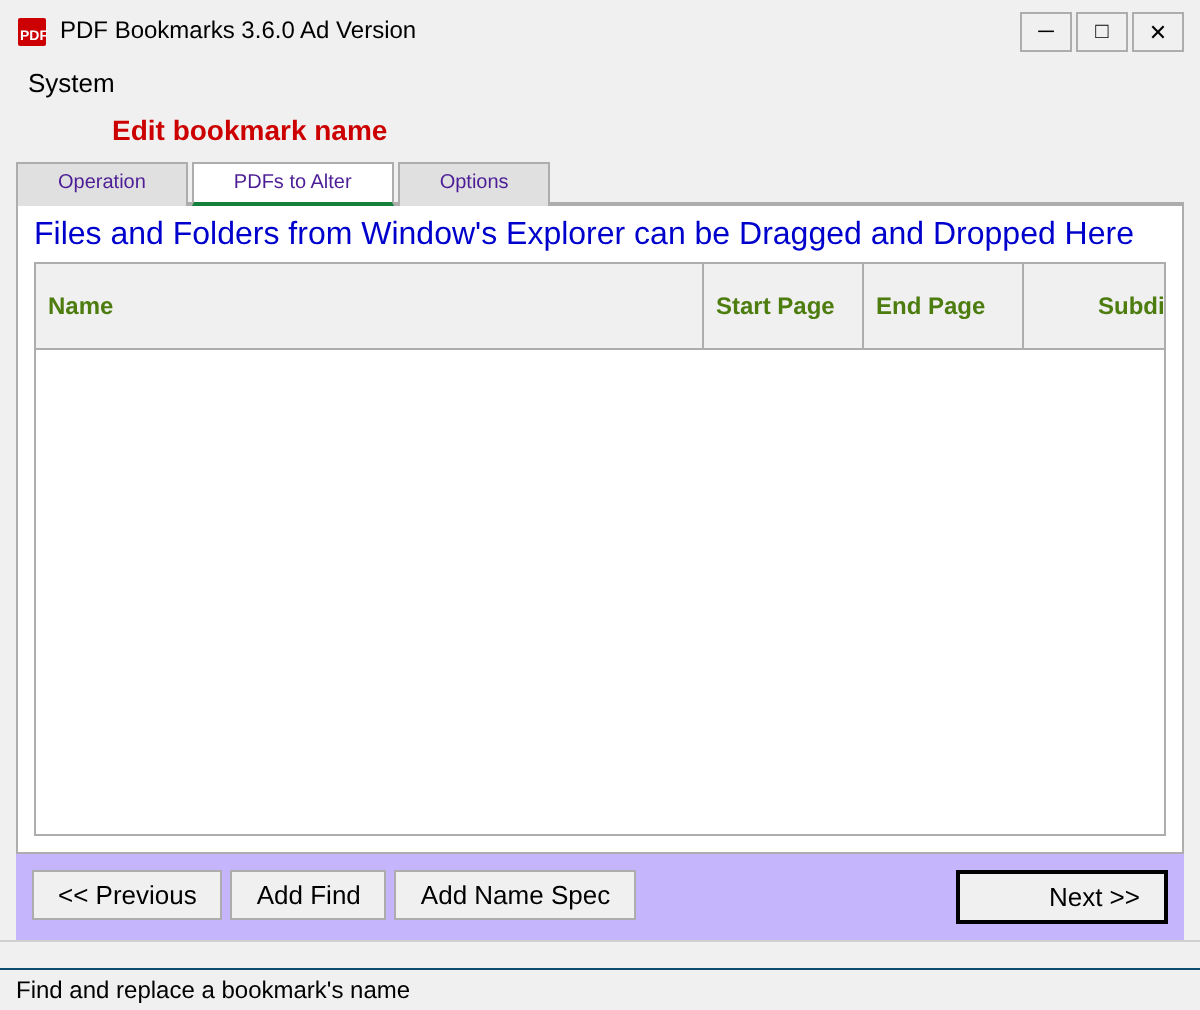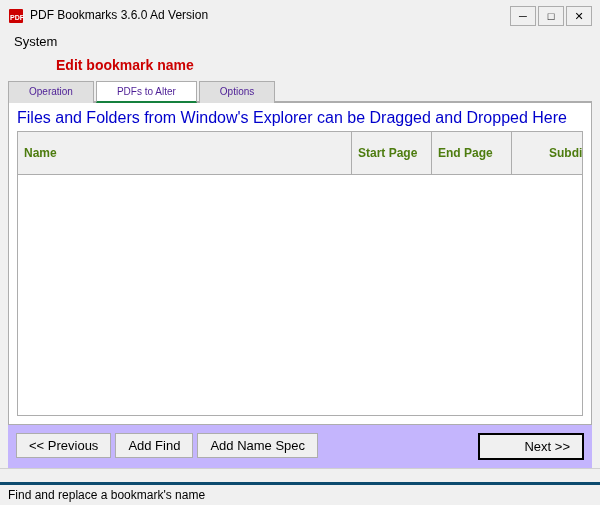--- a/index.html
+++ b/index.html
@@ -210,21 +210,21 @@
     .scrollbar-area {
       height: 14px;
       background: #f0f0f0;
       border-top: 1px solid #d0d0d0;
       flex-shrink: 0;
     }
 
     
     .status-bar {
       padding: 3px 8px;
-      border-top: 3px solid #0c4a6e;
+      border-top: 1px solid #0c4a6e;
       font-size: 12px;
       color: #000;
       background: #f0f0f0;
       flex-shrink: 0;
     }
 
     
     .pdf-icon-svg {
       width: 16px;
       height: 16px;

